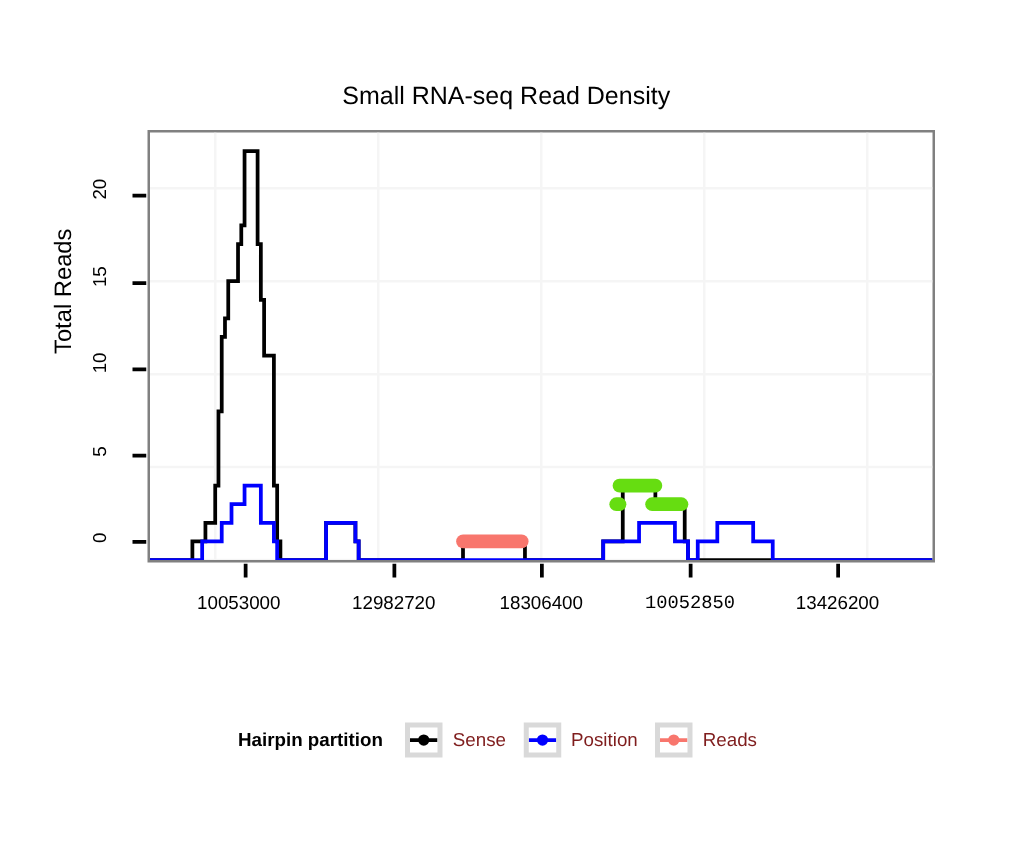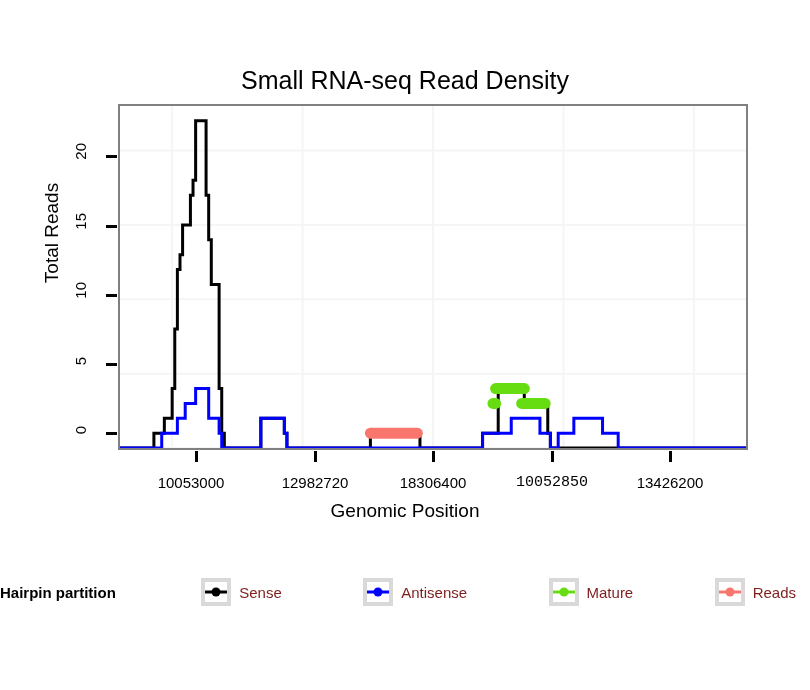--- a/index.html
+++ b/index.html
@@ -20,21 +20,21 @@
     left: 0; top: 0;
     width: 810px;
     height: 690px;
   }
   .chart-title {
     position: absolute;
     left: 0;
     top: 66px;
     width: 810px;
     text-align: center;
-    font-size: 25px;
+    font-size: 20px;
     letter-spacing: 0px;
     color: #000;
   }
   .panel {
     position: absolute;
     left: 118px;
     top: 104px;
     width: 630px;
     height: 346px;
     background: #ffffff;
@@ -105,22 +105,22 @@
     color: #000;
   }
   
   .legend {
     position: absolute;
     left: 0;
     top: 578px;
     width: 810px;
     display: flex;
     align-items: center;
-    justify-content: space-between;
-    gap: 15px;
+    justify-content: center;
+    gap: 0px;
   }
   .legend-title {
     font-size: 15px;
     font-weight: bold;
     color: #000;
     margin-right: 18px;
   }
   .legend-item {
     display: flex;
     align-items: center;
@@ -191,21 +191,20 @@
   <div class="xtick" style="left:432px;"></div>
   <div class="xtick" style="left:551px;"></div>
   <div class="xtick" style="left:669px;"></div>
 
   <div class="xlab" style="left:191px;">10053000</div>
   <div class="xlab" style="left:315px;">12982720</div>
   <div class="xlab" style="left:433px;">18306400</div>
   <div class="xlab" style="left:552px;font-family:Liberation Mono, monospace;">10052850</div>
   <div class="xlab" style="left:670px;">13426200</div>
 
-  <div class="x-axis-title">Genomic Position</div>
 
   <div class="legend">
     <div class="legend-title">Hairpin partition</div>
 
     <div class="legend-item">
       <div class="legend-key">
         <svg width="22" height="18" viewBox="0 0 22 18">
           <line x1="0" y1="9" x2="22" y2="9" stroke="#000000" stroke-width="3"></line>
           <circle cx="11" cy="9" r="4.5" fill="#000000"></circle>
         </svg>
@@ -213,32 +212,23 @@
       <div class="legend-label">Sense</div>
     </div>
 
     <div class="legend-item">
       <div class="legend-key">
         <svg width="22" height="18" viewBox="0 0 22 18">
           <line x1="0" y1="9" x2="22" y2="9" stroke="#0000FF" stroke-width="3"></line>
           <circle cx="11" cy="9" r="4.5" fill="#0000FF"></circle>
         </svg>
       </div>
-      <div class="legend-label">Antisense</div>
-    </div>
-
-    <div class="legend-item">
-      <div class="legend-key">
-        <svg width="22" height="18" viewBox="0 0 22 18">
-          <line x1="0" y1="9" x2="22" y2="9" stroke="#66DD11" stroke-width="3"></line>
-          <circle cx="11" cy="9" r="4.5" fill="#66DD11"></circle>
-        </svg>
-      </div>
-      <div class="legend-label">Mature</div>
-    </div>
+      <div class="legend-label">Position</div>
+    </div>
+
 
     <div class="legend-item">
       <div class="legend-key">
         <svg width="22" height="18" viewBox="0 0 22 18">
           <line x1="0" y1="9" x2="22" y2="9" stroke="#F8766D" stroke-width="3"></line>
           <circle cx="11" cy="9" r="4.5" fill="#F8766D"></circle>
         </svg>
       </div>
       <div class="legend-label">Reads</div>
     </div>

